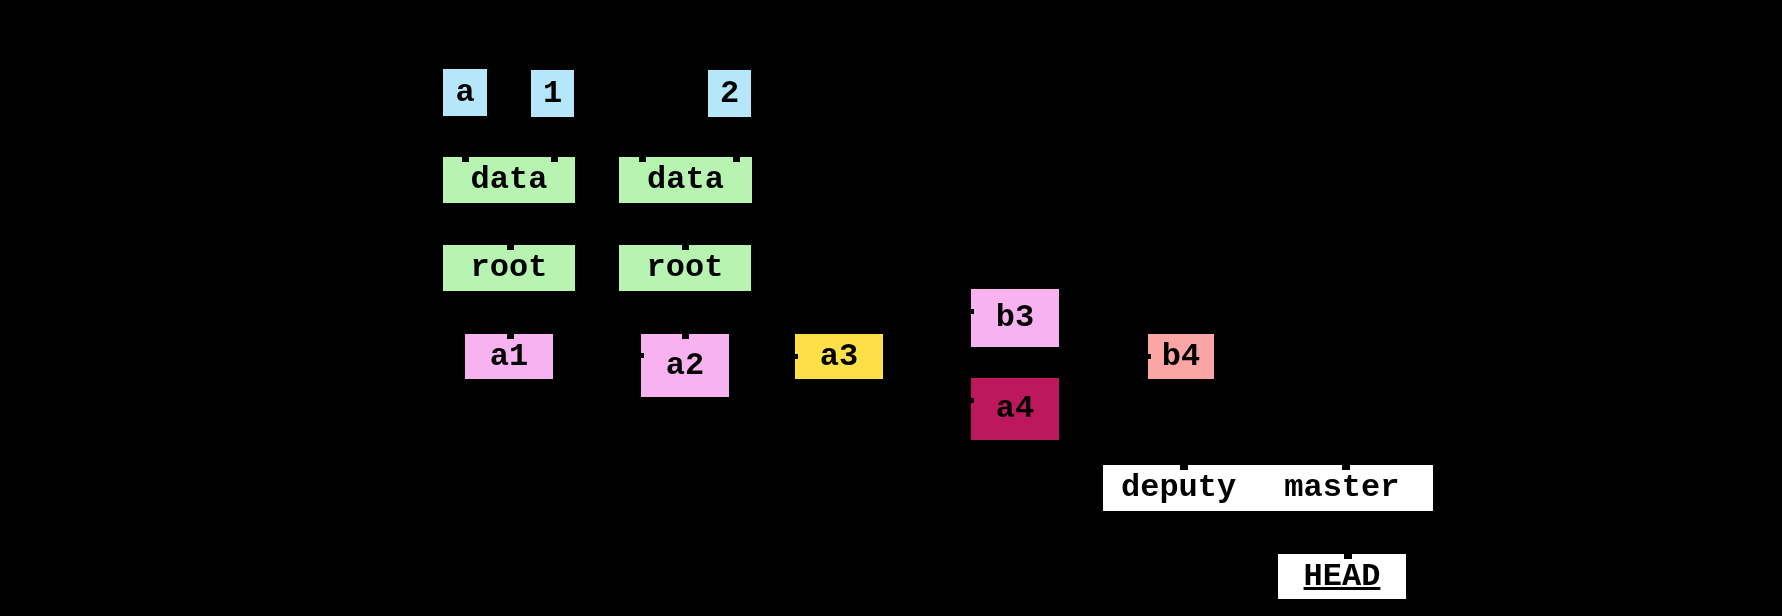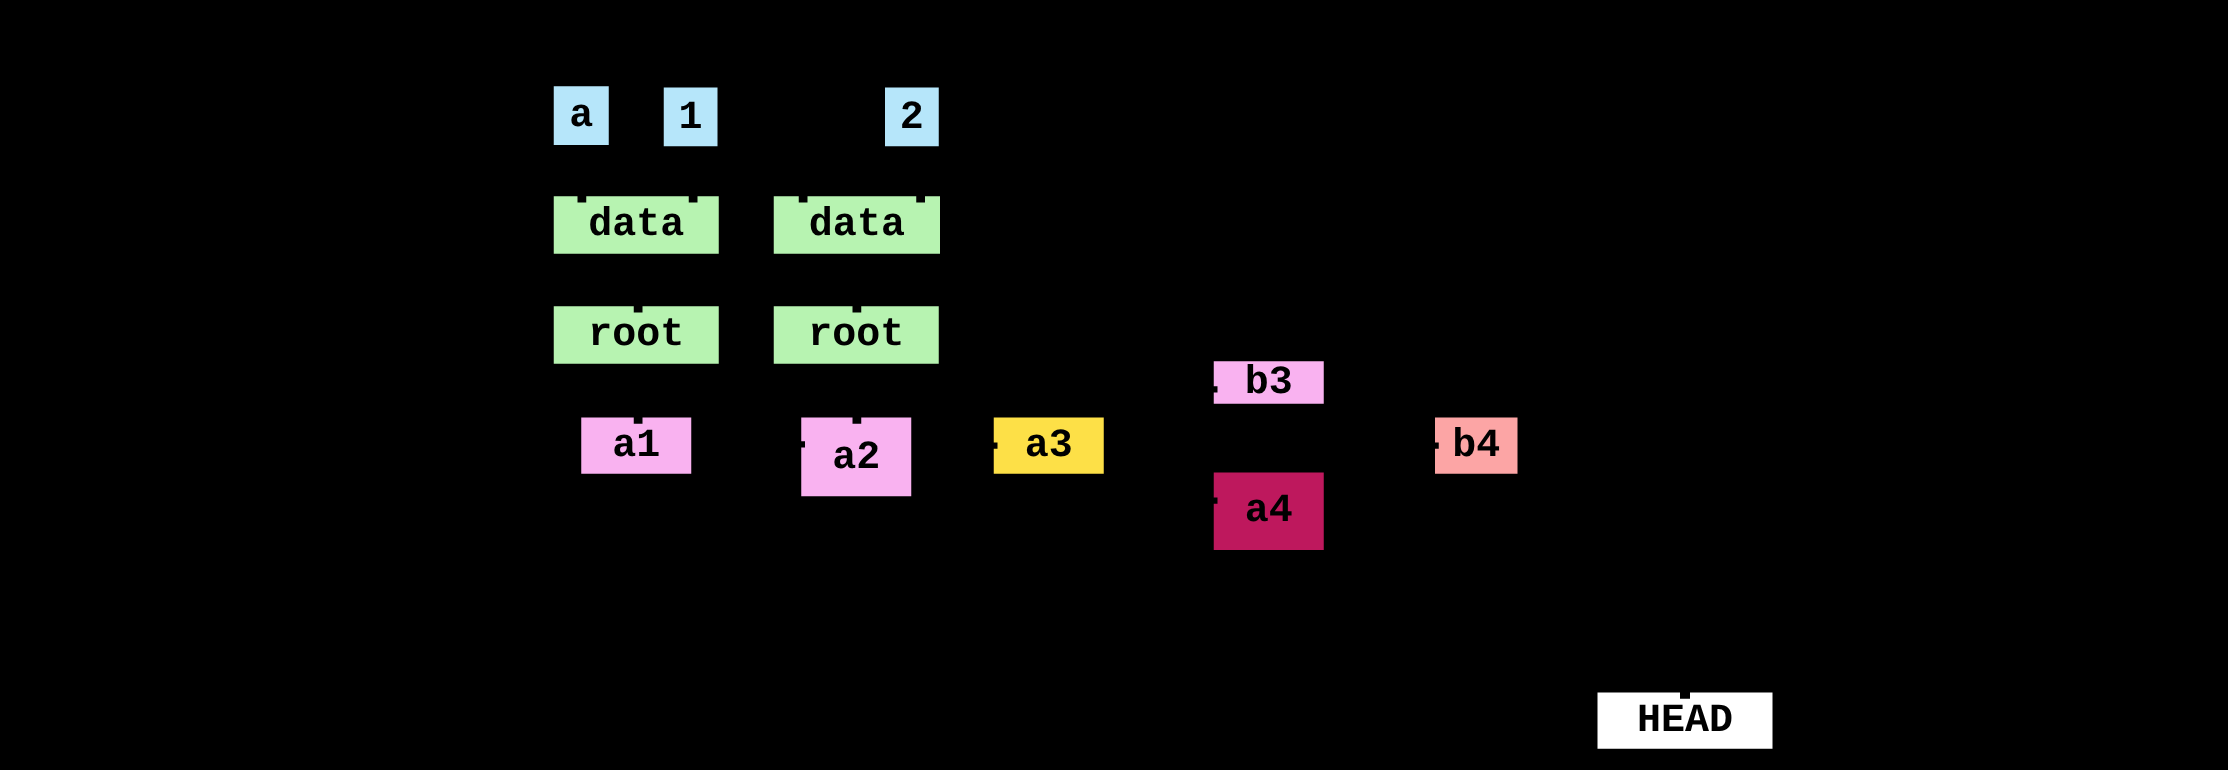--- a/index.html
+++ b/index.html
@@ -48,25 +48,29 @@
 
   <div class="node" style="left: 443px; top: 157px; width: 132px; height: 46px; background-color: rgb(183, 243, 177);">data</div>
   <div class="node" style="left: 619px; top: 157px; width: 133px; height: 46px; background-color: rgb(183, 243, 177);">data</div>
 
   <div class="node" style="left: 443px; top: 245px; width: 132px; height: 46px; background-color: rgb(183, 243, 177);">root</div>
   <div class="node" style="left: 619px; top: 245px; width: 132px; height: 46px; background-color: rgb(183, 243, 177);">root</div>
 
   <div class="node" style="left: 465px; top: 334px; width: 88px; height: 45px; background-color: rgb(249, 178, 240);">a1</div>
   <div class="node" style="left: 641px; top: 334px; width: 88px; height: 63px; background-color: rgb(249, 178, 240);">a2</div>
   <div class="node" style="left: 795px; top: 334px; width: 88px; height: 45px; background-color: #fde047;">a3</div>
-  <div class="node" style="left: 971px; top: 289px; width: 88px; height: 34px; background-color: rgb(249, 178, 240);">b3</div>
+  <div class="node" style="left: 971px; top: 289px; width: 88px; height: 58px; background-color: rgb(249, 178, 240);">b3</div>
   <div class="node" style="left: 971px; top: 378px; width: 88px; height: 62px; background-color: #be185d;">a4</div>
   <div class="node" style="left: 1148px; top: 334px; width: 66px; height: 45px; background-color: #fca5a5;">b4</div>
 
-  <div class="node" style="left: 1278px; top: 554px; width: 140px; height: 45px; background-color: rgb(255, 255, 255);">HEAD</div>
+  <div class="node ref-row" style="left: 1103px; top: 465px; width: 330px; height: 46px; background-color: rgb(255, 255, 255);">
+    <span>deputy</span>
+    <span>master</span>
+  </div>
+  <div class="node" style="left: 1278px; top: 554px; width: 128px; height: 45px; background-color: rgb(255, 255, 255); text-decoration: underline;">HEAD</div>
 
   <div class="tick" style="left:462px; top:156px; width:7px; height:6px;"></div>
   <div class="tick" style="left:551px; top:156px; width:7px; height:6px;"></div>
   <div class="tick" style="left:639px; top:156px; width:7px; height:6px;"></div>
   <div class="tick" style="left:733px; top:156px; width:7px; height:6px;"></div>
   <div class="tick" style="left:507px; top:244px; width:7px; height:6px;"></div>
   <div class="tick" style="left:682px; top:244px; width:7px; height:6px;"></div>
   <div class="tick" style="left:507px; top:333px; width:7px; height:6px;"></div>
   <div class="tick" style="left:682px; top:333px; width:7px; height:6px;"></div>
   <div class="tick" style="left:638px; top:353px; width:6px; height:5px;"></div>

